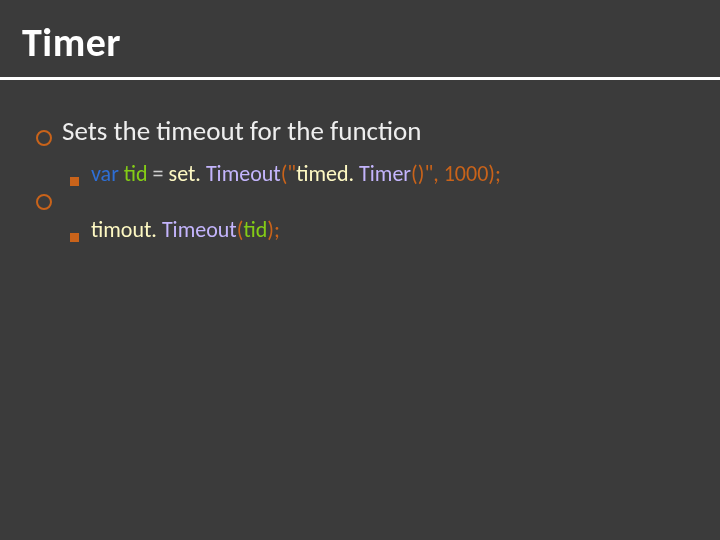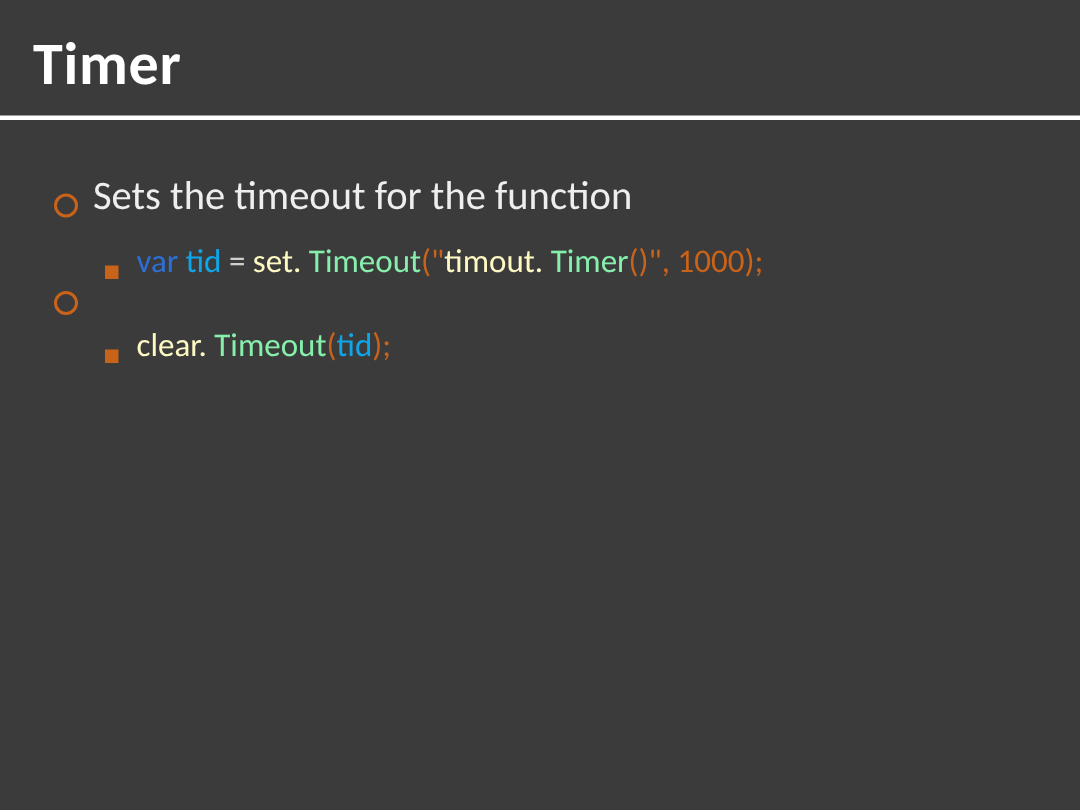--- a/index.html
+++ b/index.html
@@ -72,48 +72,48 @@
     margin-right: 12px;
     position: relative;
     top: 5px;
   }
   .l2-text {
     font-size: 22px;
     color: #e9e9e9;
     line-height: 1.3;
   }
   .code-kw    { color: #2e6fd6; }   
-  .code-dim   { color: #0ea5e9; }   
+  .code-dim   { color: #84cc16; }   
   .code-op    { color: #cfcfcf; }   
   .code-fn    { color: #fef9c3; }   
-  .code-norm  { color: #86efac; }   
+  .code-norm  { color: #c4b5fd; }   
   .code-paren { color: #c9631a; }
 </style>
 </head>
 <body>
 
 <div class="slide">
   <div class="title-wrap">
     <div class="title">Timer</div>
   </div>
   <div class="divider"></div>
 
   <div class="content">
 
     <div class="bullet-l1">
       <span class="circle"></span>
       <span class="l1-text">Sets the timeout for the function</span>
     </div>
     <div class="bullet-l2">
       <span class="square"></span>
-      <span class="l2-text"><span class="code-kw">var </span><span class="code-dim">tid </span><span class="code-op">= </span><span class="code-fn">set. </span><span class="code-norm">Timeout</span><span class="code-paren">("</span><span class="code-fn">timout. </span><span class="code-norm">Timer</span><span class="code-paren">()"</span><span class="code-paren">, 1000);</span></span>
+      <span class="l2-text"><span class="code-kw">var </span><span class="code-dim">tid </span><span class="code-op">= </span><span class="code-fn">set. </span><span class="code-norm">Timeout</span><span class="code-paren">("</span><span class="code-fn">timed. </span><span class="code-norm">Timer</span><span class="code-paren">()"</span><span class="code-paren">, 1000);</span></span>
     </div>
 
     <div class="bullet-l1">
       <span class="circle"></span>
     </div>
     <div class="bullet-l2">
       <span class="square"></span>
-      <span class="l2-text"><span class="code-fn">clear. </span><span class="code-norm">Timeout</span><span class="code-paren">(</span><span class="code-dim">tid</span><span class="code-paren">);</span></span>
+      <span class="l2-text"><span class="code-fn">timout. </span><span class="code-norm">Timeout</span><span class="code-paren">(</span><span class="code-dim">tid</span><span class="code-paren">);</span></span>
     </div>
 
   </div>
 </div>
 
 </body></html>

